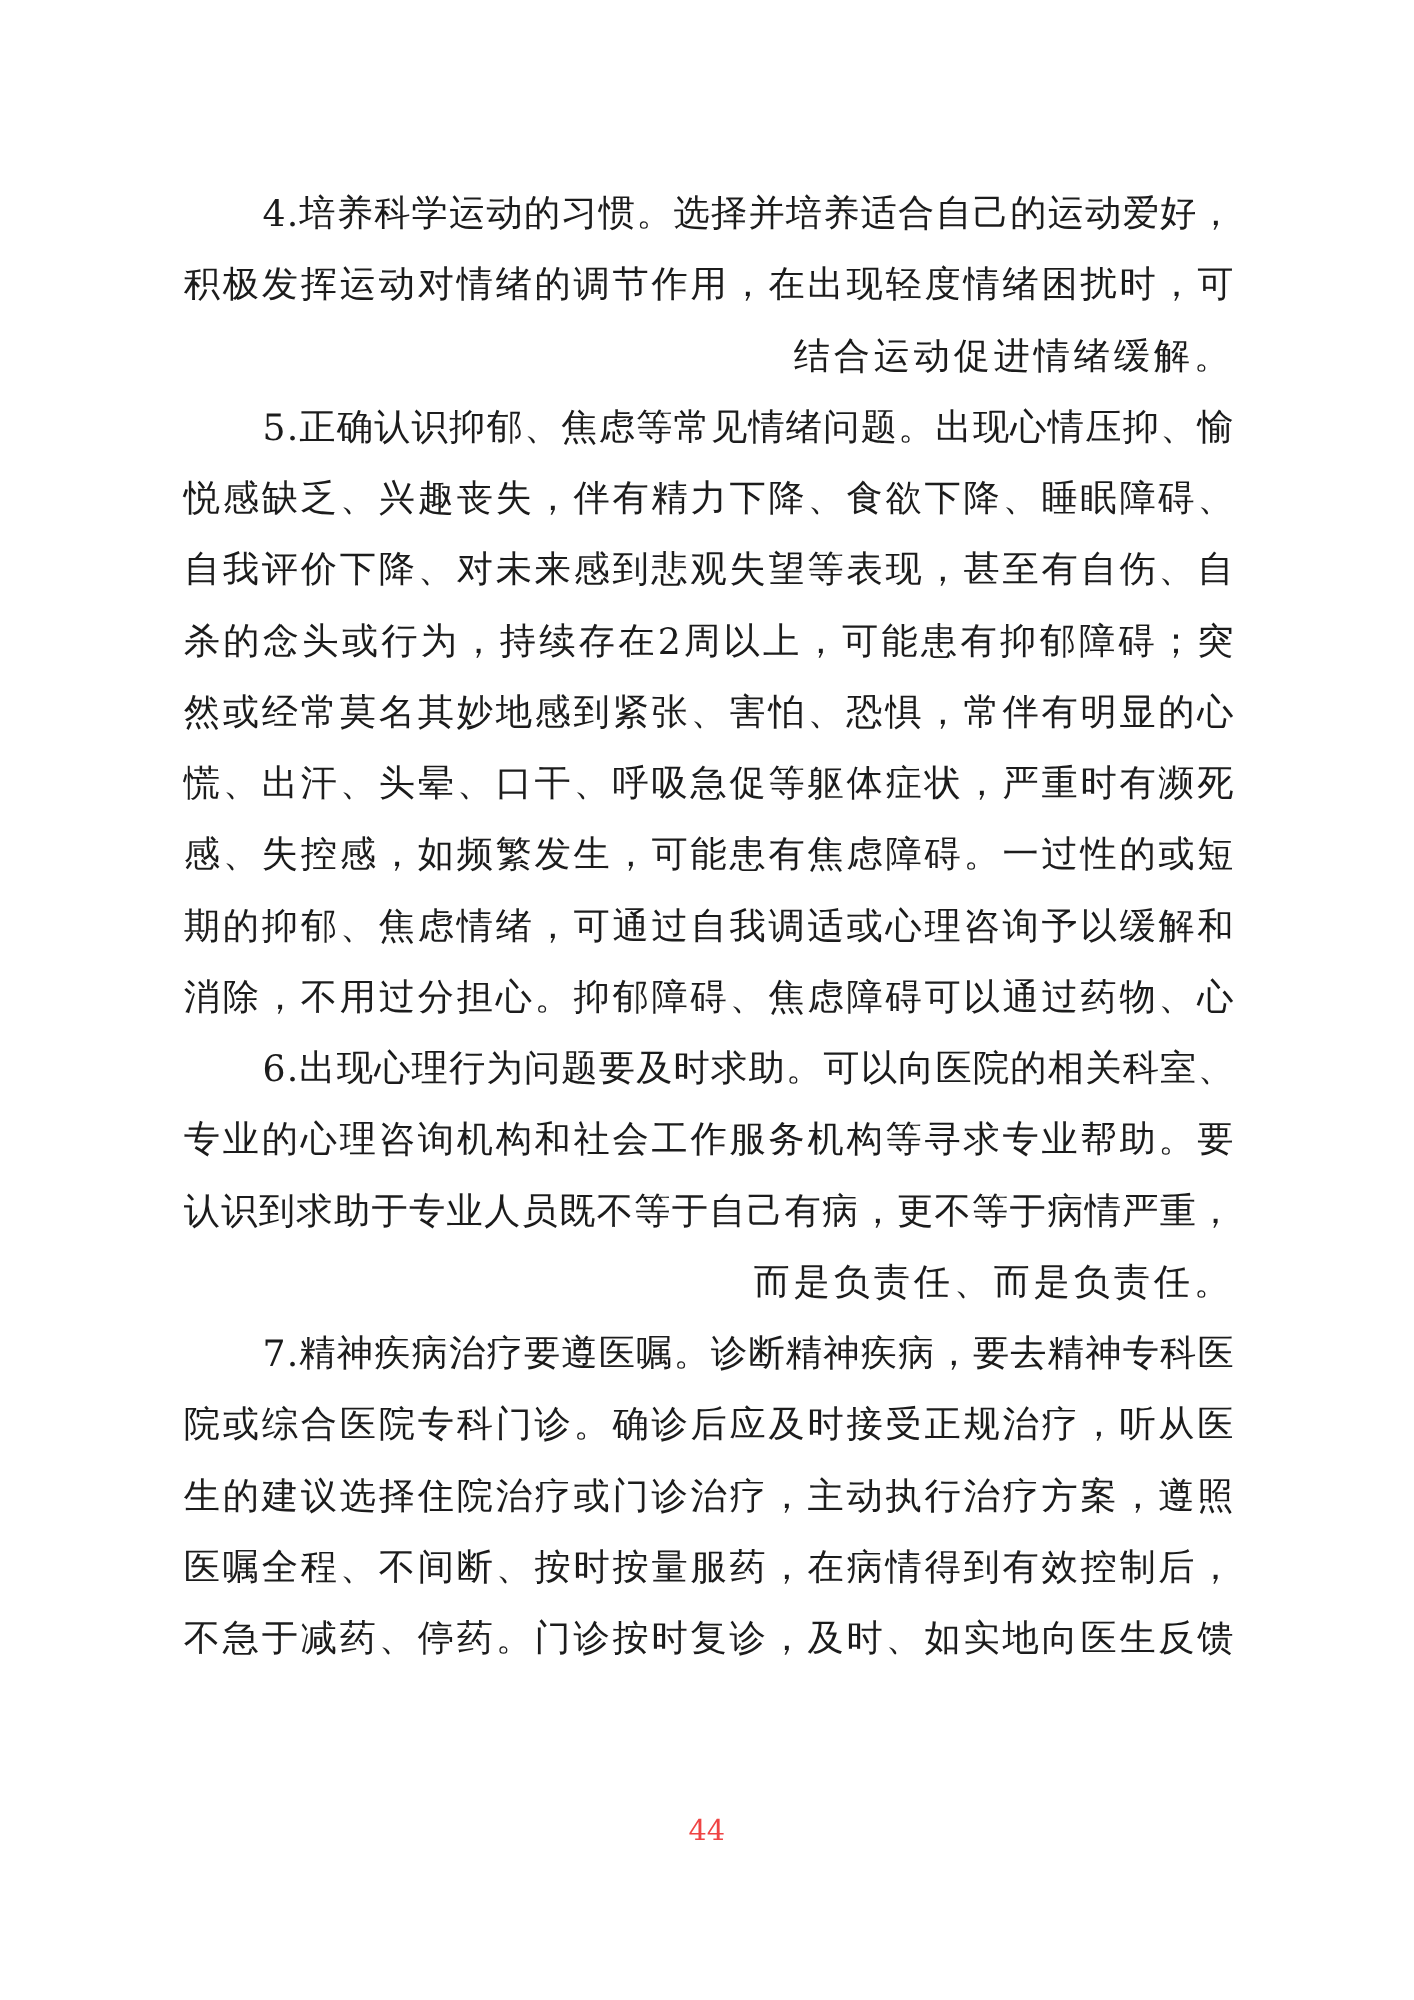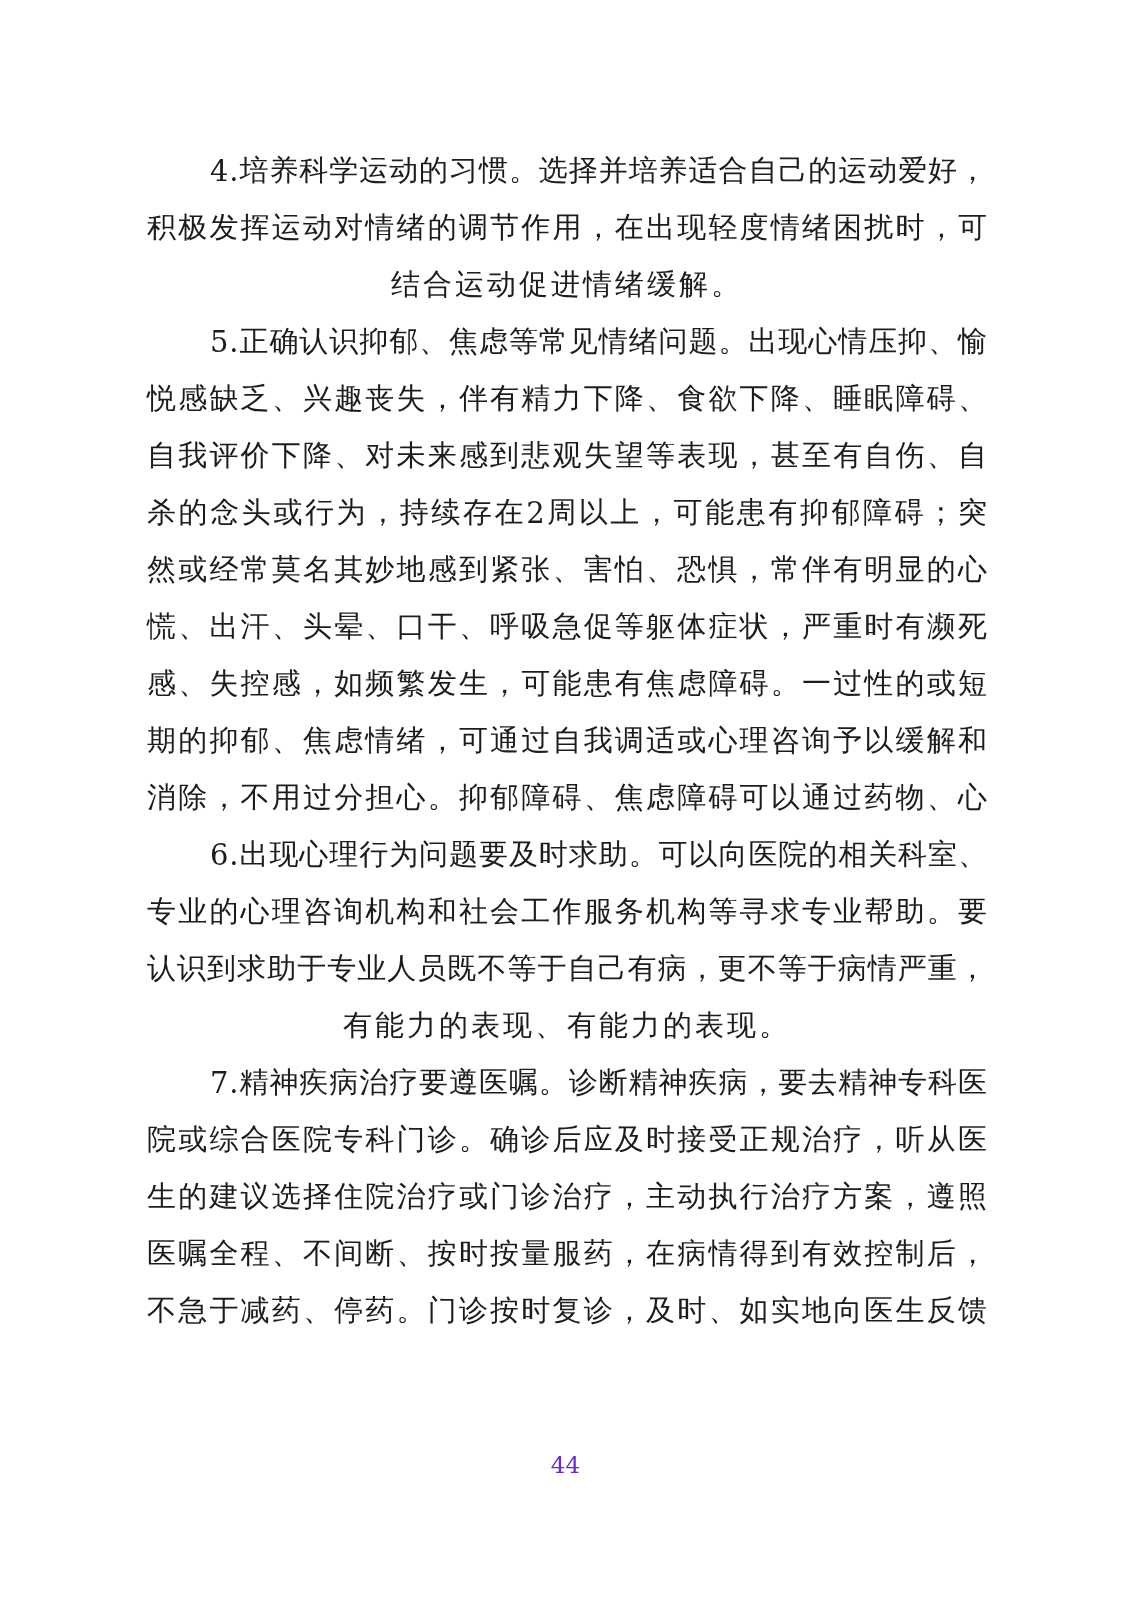--- a/index.html
+++ b/index.html
@@ -21,34 +21,34 @@
     width: 840px;
   }
   .doc-line {
     height: 57px;
     display: flex;
     align-items: center;
     font-size: 29px;
     white-space: pre;
   }
   .doc-line.fill { justify-content: space-between; }
-  .doc-line.plain { justify-content: center; letter-spacing: 3px; }
+  .doc-line.plain { justify-content: flex-end; letter-spacing: 3px; }
   .indent-spacer {
     flex: 0 0 62px;
     width: 62px;
     height: 1px;
   }
   .page-number {
     position: absolute;
     top: 1452px;
     left: 0;
     width: 100%;
     text-align: center;
     font-size: 23px;
-    color: #6d28d9;
+    color: #ef4444;
   }
 </style>
 </head>
 <body>
 
 <div class="page">
   <div class="doc-body">
       <div class="doc-line fill"><span class="indent-spacer"></span><span>4</span><span>.</span><span>培</span><span>养</span><span>科</span><span>学</span><span>运</span><span>动</span><span>的</span><span>习</span><span>惯</span><span>。</span><span>选</span><span>择</span><span>并</span><span>培</span><span>养</span><span>适</span><span>合</span><span>自</span><span>己</span><span>的</span><span>运</span><span>动</span><span>爱</span><span>好</span><span>，</span></div>
       <div class="doc-line fill"><span>积</span><span>极</span><span>发</span><span>挥</span><span>运</span><span>动</span><span>对</span><span>情</span><span>绪</span><span>的</span><span>调</span><span>节</span><span>作</span><span>用</span><span>，</span><span>在</span><span>出</span><span>现</span><span>轻</span><span>度</span><span>情</span><span>绪</span><span>困</span><span>扰</span><span>时</span><span>，</span><span>可</span></div>
       <div class="doc-line plain"><span>结合运动促进情绪缓解。</span></div>
@@ -57,21 +57,21 @@
       <div class="doc-line fill"><span>自</span><span>我</span><span>评</span><span>价</span><span>下</span><span>降</span><span>、</span><span>对</span><span>未</span><span>来</span><span>感</span><span>到</span><span>悲</span><span>观</span><span>失</span><span>望</span><span>等</span><span>表</span><span>现</span><span>，</span><span>甚</span><span>至</span><span>有</span><span>自</span><span>伤</span><span>、</span><span>自</span></div>
       <div class="doc-line fill"><span>杀</span><span>的</span><span>念</span><span>头</span><span>或</span><span>行</span><span>为</span><span>，</span><span>持</span><span>续</span><span>存</span><span>在</span><span>2</span><span>周</span><span>以</span><span>上</span><span>，</span><span>可</span><span>能</span><span>患</span><span>有</span><span>抑</span><span>郁</span><span>障</span><span>碍</span><span>；</span><span>突</span></div>
       <div class="doc-line fill"><span>然</span><span>或</span><span>经</span><span>常</span><span>莫</span><span>名</span><span>其</span><span>妙</span><span>地</span><span>感</span><span>到</span><span>紧</span><span>张</span><span>、</span><span>害</span><span>怕</span><span>、</span><span>恐</span><span>惧</span><span>，</span><span>常</span><span>伴</span><span>有</span><span>明</span><span>显</span><span>的</span><span>心</span></div>
       <div class="doc-line fill"><span>慌</span><span>、</span><span>出</span><span>汗</span><span>、</span><span>头</span><span>晕</span><span>、</span><span>口</span><span>干</span><span>、</span><span>呼</span><span>吸</span><span>急</span><span>促</span><span>等</span><span>躯</span><span>体</span><span>症</span><span>状</span><span>，</span><span>严</span><span>重</span><span>时</span><span>有</span><span>濒</span><span>死</span></div>
       <div class="doc-line fill"><span>感</span><span>、</span><span>失</span><span>控</span><span>感</span><span>，</span><span>如</span><span>频</span><span>繁</span><span>发</span><span>生</span><span>，</span><span>可</span><span>能</span><span>患</span><span>有</span><span>焦</span><span>虑</span><span>障</span><span>碍</span><span>。</span><span>一</span><span>过</span><span>性</span><span>的</span><span>或</span><span>短</span></div>
       <div class="doc-line fill"><span>期</span><span>的</span><span>抑</span><span>郁</span><span>、</span><span>焦</span><span>虑</span><span>情</span><span>绪</span><span>，</span><span>可</span><span>通</span><span>过</span><span>自</span><span>我</span><span>调</span><span>适</span><span>或</span><span>心</span><span>理</span><span>咨</span><span>询</span><span>予</span><span>以</span><span>缓</span><span>解</span><span>和</span></div>
       <div class="doc-line fill"><span>消</span><span>除</span><span>，</span><span>不</span><span>用</span><span>过</span><span>分</span><span>担</span><span>心</span><span>。</span><span>抑</span><span>郁</span><span>障</span><span>碍</span><span>、</span><span>焦</span><span>虑</span><span>障</span><span>碍</span><span>可</span><span>以</span><span>通</span><span>过</span><span>药</span><span>物</span><span>、</span><span>心</span></div>
       <div class="doc-line fill"><span class="indent-spacer"></span><span>6</span><span>.</span><span>出</span><span>现</span><span>心</span><span>理</span><span>行</span><span>为</span><span>问</span><span>题</span><span>要</span><span>及</span><span>时</span><span>求</span><span>助</span><span>。</span><span>可</span><span>以</span><span>向</span><span>医</span><span>院</span><span>的</span><span>相</span><span>关</span><span>科</span><span>室</span><span>、</span></div>
       <div class="doc-line fill"><span>专</span><span>业</span><span>的</span><span>心</span><span>理</span><span>咨</span><span>询</span><span>机</span><span>构</span><span>和</span><span>社</span><span>会</span><span>工</span><span>作</span><span>服</span><span>务</span><span>机</span><span>构</span><span>等</span><span>寻</span><span>求</span><span>专</span><span>业</span><span>帮</span><span>助</span><span>。</span><span>要</span></div>
       <div class="doc-line fill"><span>认</span><span>识</span><span>到</span><span>求</span><span>助</span><span>于</span><span>专</span><span>业</span><span>人</span><span>员</span><span>既</span><span>不</span><span>等</span><span>于</span><span>自</span><span>己</span><span>有</span><span>病</span><span>，</span><span>更</span><span>不</span><span>等</span><span>于</span><span>病</span><span>情</span><span>严</span><span>重</span><span>，</span></div>
-      <div class="doc-line plain"><span>有能力的表现、有能力的表现。</span></div>
+      <div class="doc-line plain"><span>而是负责任、而是负责任。</span></div>
       <div class="doc-line fill"><span class="indent-spacer"></span><span>7</span><span>.</span><span>精</span><span>神</span><span>疾</span><span>病</span><span>治</span><span>疗</span><span>要</span><span>遵</span><span>医</span><span>嘱</span><span>。</span><span>诊</span><span>断</span><span>精</span><span>神</span><span>疾</span><span>病</span><span>，</span><span>要</span><span>去</span><span>精</span><span>神</span><span>专</span><span>科</span><span>医</span></div>
       <div class="doc-line fill"><span>院</span><span>或</span><span>综</span><span>合</span><span>医</span><span>院</span><span>专</span><span>科</span><span>门</span><span>诊</span><span>。</span><span>确</span><span>诊</span><span>后</span><span>应</span><span>及</span><span>时</span><span>接</span><span>受</span><span>正</span><span>规</span><span>治</span><span>疗</span><span>，</span><span>听</span><span>从</span><span>医</span></div>
       <div class="doc-line fill"><span>生</span><span>的</span><span>建</span><span>议</span><span>选</span><span>择</span><span>住</span><span>院</span><span>治</span><span>疗</span><span>或</span><span>门</span><span>诊</span><span>治</span><span>疗</span><span>，</span><span>主</span><span>动</span><span>执</span><span>行</span><span>治</span><span>疗</span><span>方</span><span>案</span><span>，</span><span>遵</span><span>照</span></div>
       <div class="doc-line fill"><span>医</span><span>嘱</span><span>全</span><span>程</span><span>、</span><span>不</span><span>间</span><span>断</span><span>、</span><span>按</span><span>时</span><span>按</span><span>量</span><span>服</span><span>药</span><span>，</span><span>在</span><span>病</span><span>情</span><span>得</span><span>到</span><span>有</span><span>效</span><span>控</span><span>制</span><span>后</span><span>，</span></div>
       <div class="doc-line fill"><span>不</span><span>急</span><span>于</span><span>减</span><span>药</span><span>、</span><span>停</span><span>药</span><span>。</span><span>门</span><span>诊</span><span>按</span><span>时</span><span>复</span><span>诊</span><span>，</span><span>及</span><span>时</span><span>、</span><span>如</span><span>实</span><span>地</span><span>向</span><span>医</span><span>生</span><span>反</span><span>馈</span></div>
     </div>
   <div class="page-number">44</div>
 </div>
 
 </body></html>

